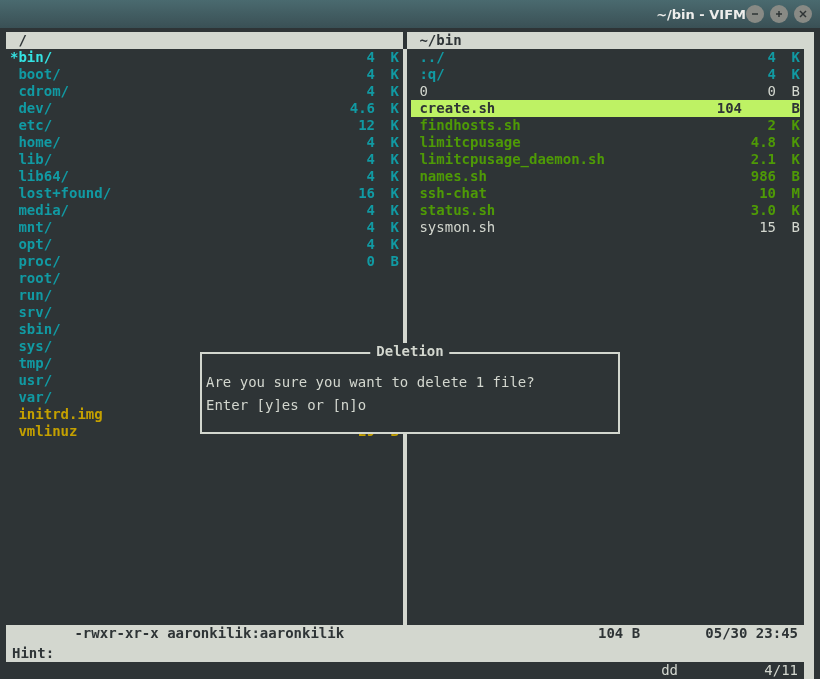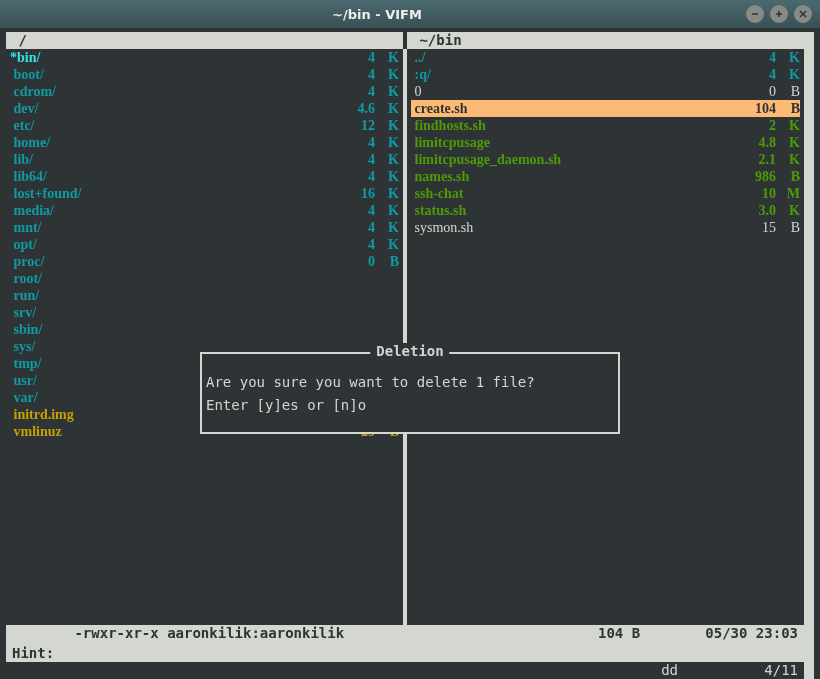--- a/index.html
+++ b/index.html
@@ -17,21 +17,21 @@
     .titlebar {
       height: 28px;
       background: linear-gradient(to bottom, #4a6a6f, #3a5055);
       display: flex;
       align-items: center;
       padding: 0 8px;
       font-family: "DejaVu Sans", sans-serif;
       font-size: 13px;
       color: #eeeeec;
     }
-    .titlebar-title { flex: 1; text-align: center; font-weight: bold; }
+    .titlebar-title { flex: 1; text-align: right; font-weight: bold; }
     .titlebar-controls { display: flex; gap: 6px; }
     .win-btn {
       width: 18px; height: 18px; border-radius: 50%;
       background: #888a85; display: flex; align-items: center; justify-content: center;
       font-size: 10px; color: #2e3436;
     }
     .terminal {
       flex: 1;
       background: #2e3436;
       padding: 4px 6px 0 6px;
@@ -58,30 +58,29 @@
       flex-direction: column;
       padding: 0 4px;
       overflow: hidden;
     }
     .pane-left { border-right: 0; }
     .divider { width: 4px; background: #d3d7cf; }
     .file-row {
       display: flex;
       white-space: pre;
       font-weight: bold;
-      font-family: Liberation Serif, serif;
     }
     .file-name { flex: 1; overflow: hidden; text-overflow: clip; }
     .file-size { width: 40px; text-align: right; }
     .file-unit { width: 24px; text-align: right; }
     .dir { color: #119aa3; }
     .symlink { color: #c4a000; }
     .exec { color: #4e9a06; }
     .plain { color: #d3d7cf; font-weight: normal; }
-    .selected-row { background: #fdba74; color: #2e3436; }
+    .selected-row { background: #bef264; color: #2e3436; gap: 34px; }
     .selected-row .file-name, .selected-row .file-size, .selected-row .file-unit { color: #2e3436; }
     .dialog {
       position: absolute;
       left: 50%;
       transform: translateX(-50%);
       top: 320px;
       width: 420px;
       border: 2px solid #d3d7cf;
       background: #2e3436;
       padding: 10px 4px 12px 4px;
@@ -213,21 +212,21 @@
         <div class="dialog-line">Are you sure you want to delete 1 file?</div>
         <div class="dialog-line">Enter [y]es or [n]o</div>
       </div>
     </div>
 
     <div class="status-main">
       <span class="status-hint">Hint:</span>
       <span class="status-perm"> -rwxr-xr-x aaronkilik:aaronkilik</span>
       <span class="status-spacer"></span>
       <span class="status-size">104 B</span>
-      <span class="status-date">05/30 23:03</span>
+      <span class="status-date">05/30 23:45</span>
     </div>
     <div class="status-bottom">
       <span class="status-bottom-spacer"></span>
       <span class="status-cmd">dd</span>
       <span class="status-pos">4/11</span>
     </div>
   </div>
 </div>
 
 </body></html>

